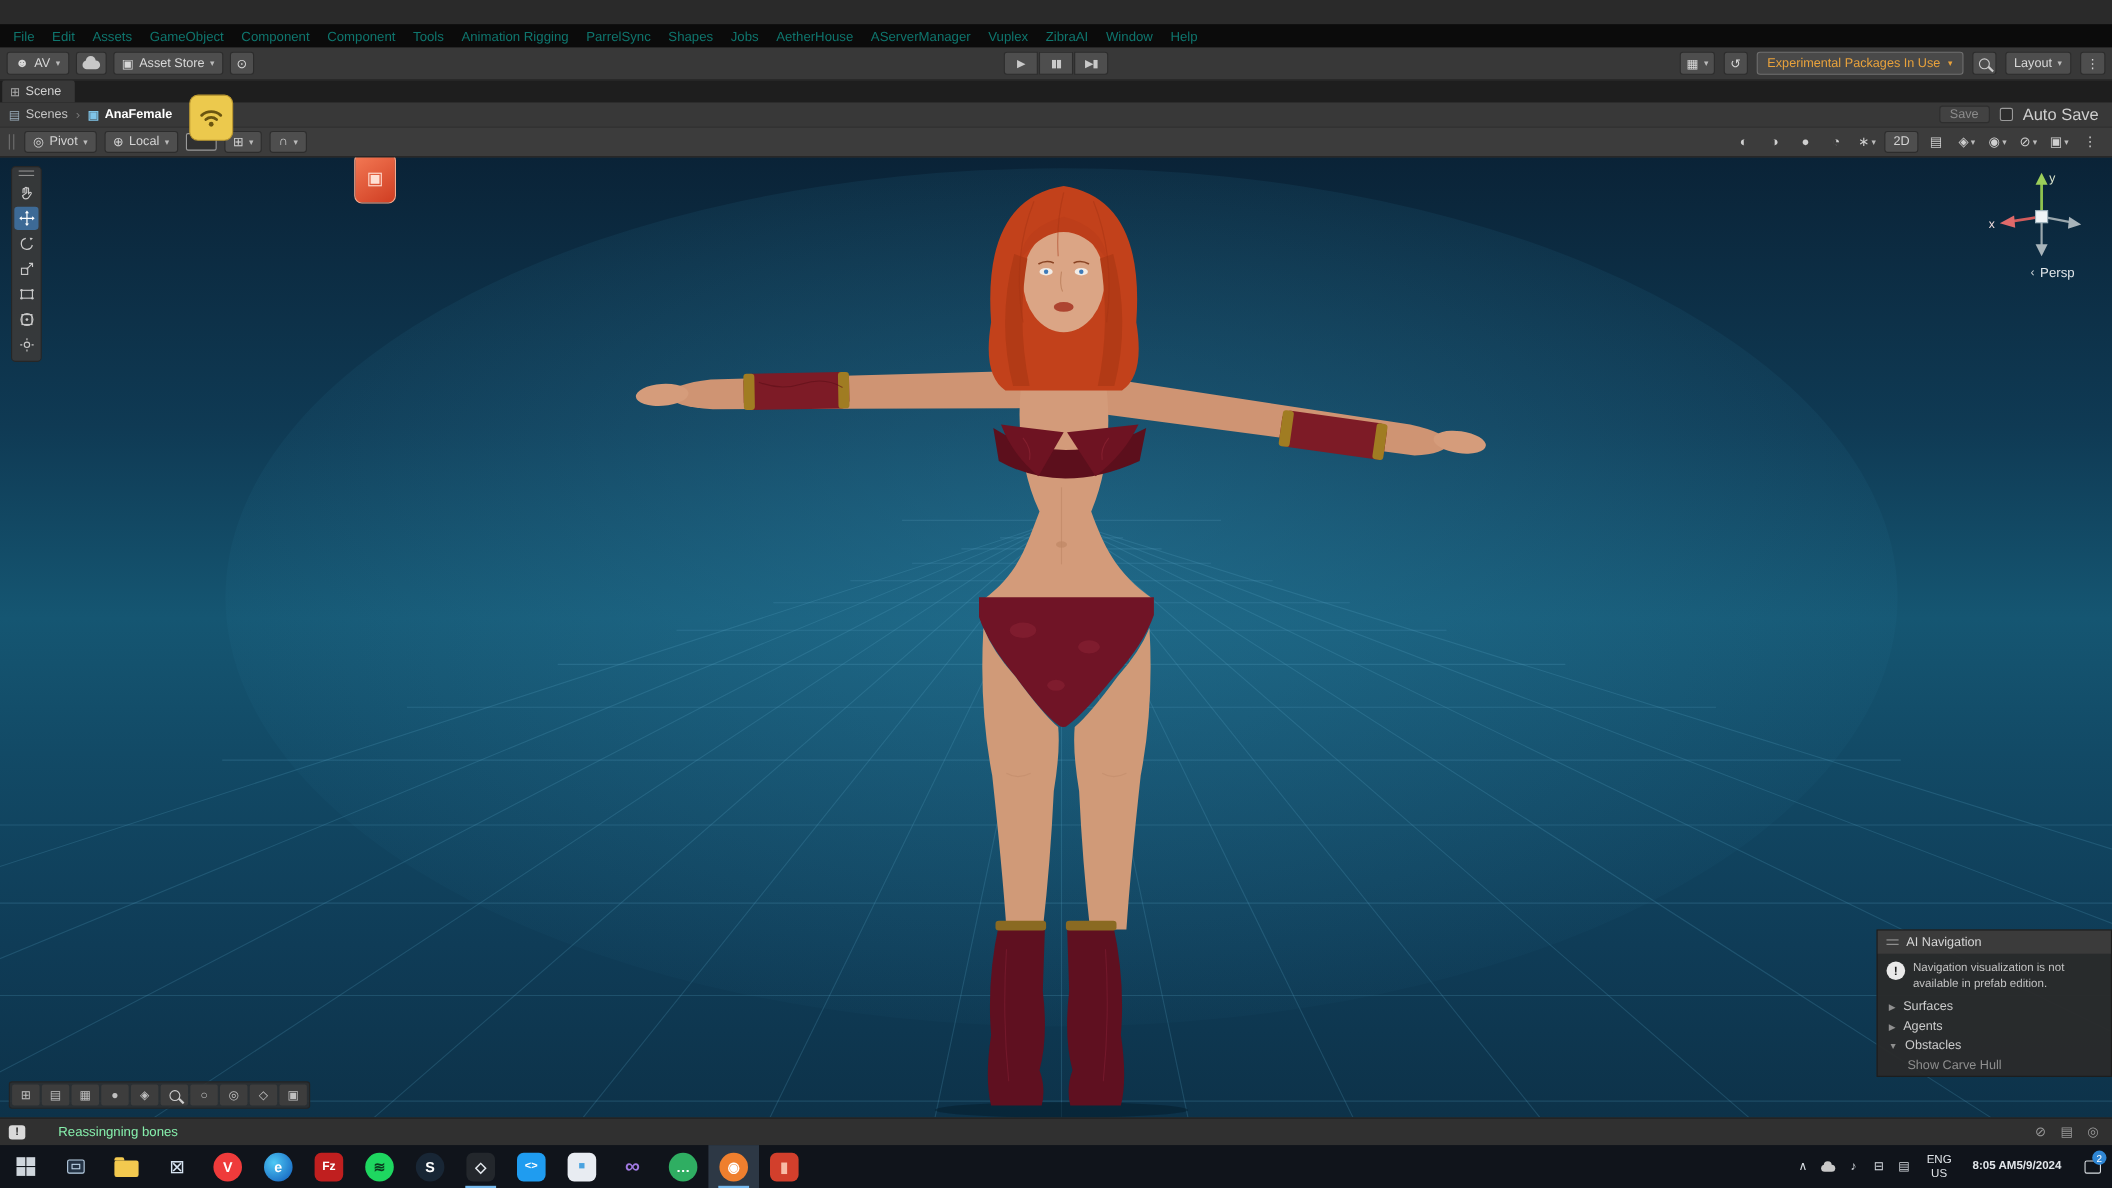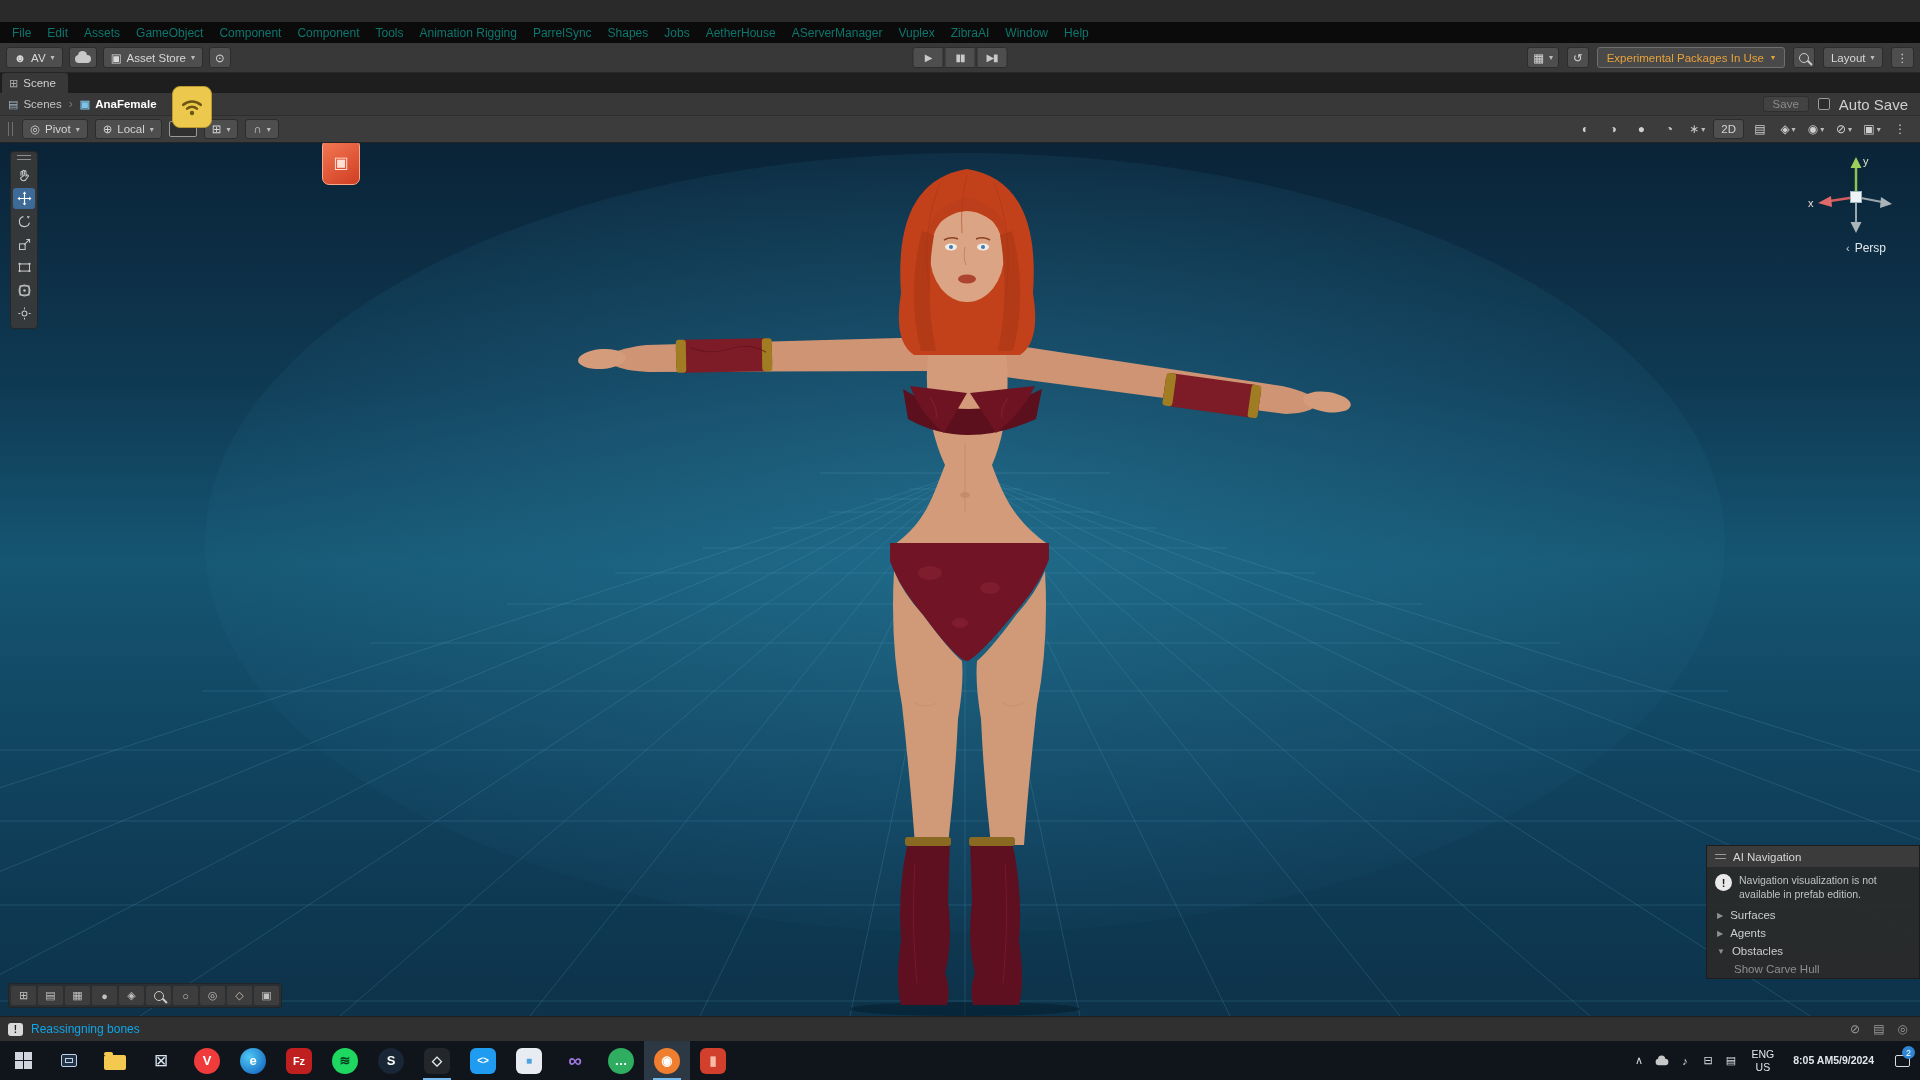--- a/index.html
+++ b/index.html
@@ -111,21 +111,21 @@
                 border:1px solid #bb9830;display:flex;align-items:center;justify-content:center;z-index:40;}
   .orange-float{position:absolute;left:322px;top:139px;width:38px;height:46px;border-radius:7px;
                 background:linear-gradient(145deg,#f47a55,#cf3d22);border:1px solid #f8a98c;display:flex;
                 align-items:center;justify-content:center;z-index:24;color:#ffe0d4;font-size:16px;}
 
   
   .statusbar{position:absolute;top:1016px;left:0;width:100%;height:25px;background:#303030;
              border-top:1px solid #1f1f1f;display:flex;align-items:center;padding:0 8px;gap:8px;z-index:28;}
   .status-bubble{width:15px;height:13px;background:#d9d9d9;border-radius:3px;color:#222;font-size:10px;
                  font-weight:bold;display:flex;align-items:center;justify-content:center;}
-  .status-text{font-size:12px;color:#0ea5e9;}
+  .status-text{font-size:12px;color:#86efac;margin-left:22px;}
   .status-right{margin-left:auto;display:flex;gap:13px;color:#9a9a9a;font-size:12px;padding-right:4px;}
 
   
   .taskbar{position:absolute;top:1041px;left:0;width:100%;height:39px;background:#10141b;display:flex;align-items:stretch;z-index:30;}
   .tb-tile{width:46px;display:flex;align-items:center;justify-content:center;position:relative;}
   .tb-tile.running::after{content:"";position:absolute;bottom:0;left:9px;right:9px;height:2px;background:#76b9ed;}
   .tb-tile.active{background:#2d3845;}
   .win-logo{display:grid;grid-template-columns:8px 8px;grid-template-rows:8px 8px;gap:1px;transform:none;}
   .win-logo div{background:#cfd6dd;}
   .app-badge{width:26px;height:26px;border-radius:6px;display:flex;align-items:center;justify-content:center;

